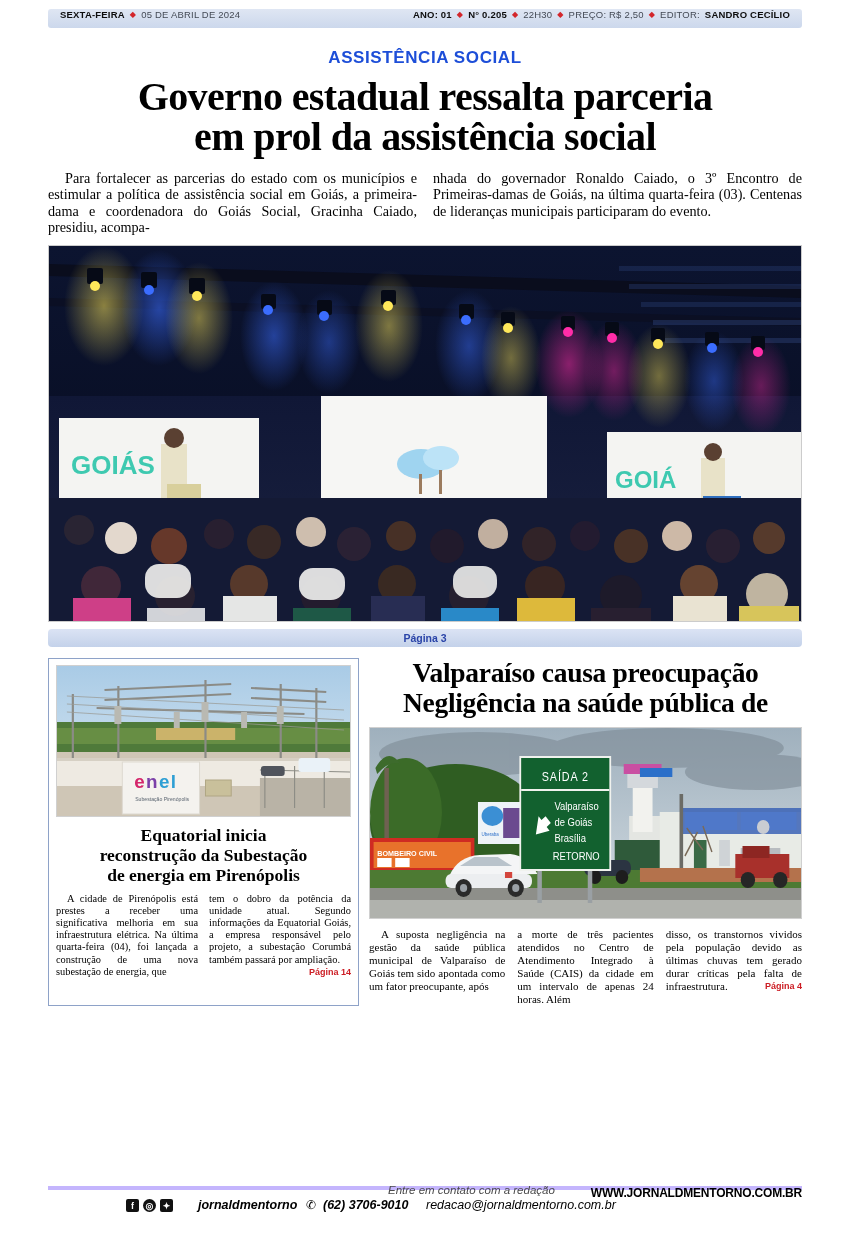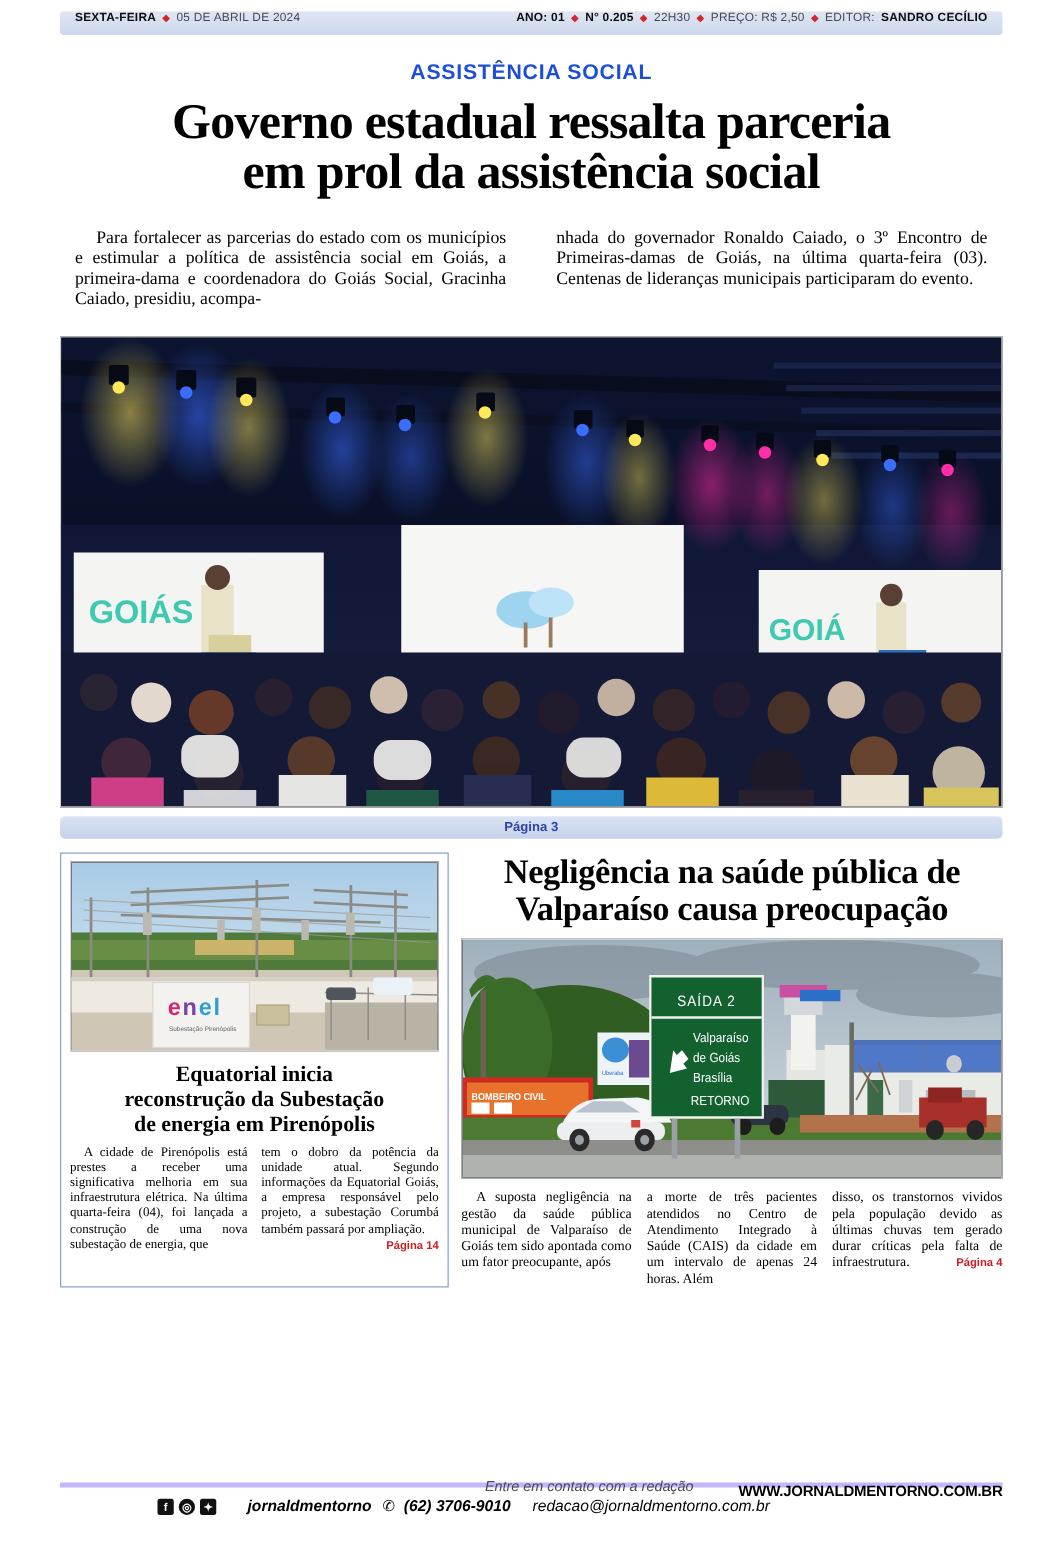--- a/index.html
+++ b/index.html
@@ -66,21 +66,21 @@
     margin:9px 40px 0 40px;
     letter-spacing:-.6px;
   }
   .lead-body{
     display:flex;gap:16px;
     margin:13px 48px 0 48px;
     font-size:14.2px;
     line-height:16.4px;
     text-align:justify;
   }
-  .lead-body p{margin:12px;flex:1;}
+  .lead-body p{margin:0;flex:1;}
   .lead-body p.first{text-indent:17px;}
 
   
   .photo{position:relative;overflow:hidden;background:#0a0b18;}
   .mainphoto{margin:9px 48px 0 48px;height:375px;border:1px solid #ccc;}
 
   .pagebar{
     margin:7px 48px 0 48px;height:18px;
     background:linear-gradient(180deg,#dbe3f4 0%,#c4d2ea 100%);
     border-radius:4px;
@@ -408,22 +408,22 @@
         <div>de energia em Pirenópolis</div>
       </div>
       <div class="two-col">
         <p class="first">A cidade de Pirenópolis está prestes a receber uma significativa melhoria em sua infraestrutura elétrica. Na última quarta-feira (04), foi lançada a construção de uma nova subestação de energia, que</p>
         <p><span>tem o dobro da potência da unidade atual. Segundo informações da Equatorial Goiás, a empresa responsável pelo projeto, a subestação Corumbá também passará por ampliação.</span><span class="pageref">Página 14</span></p>
       </div>
     </div>
 
     <div class="col-right">
       <div class="rt-head">
+        <div>Valparaíso causa preocupação</div>
         <div>Negligência na saúde pública de</div>
-        <div>Valparaíso causa preocupação</div>
       </div>
       <div class="photo rt-photo">
         <svg viewBox="0 0 479 190" preserveAspectRatio="none" style="width:100%;height:100%;display:block">
           <defs>
               <linearGradient id="sky3" x1="0" y1="0" x2="0" y2="1">
             <stop offset="0" stop-color="#9fb0bd"></stop>
                 <stop offset="1" stop-color="#d4dde3"></stop>
               </linearGradient>
             </defs>
           <rect width="479" height="190" fill="url(#sky3)"></rect>

